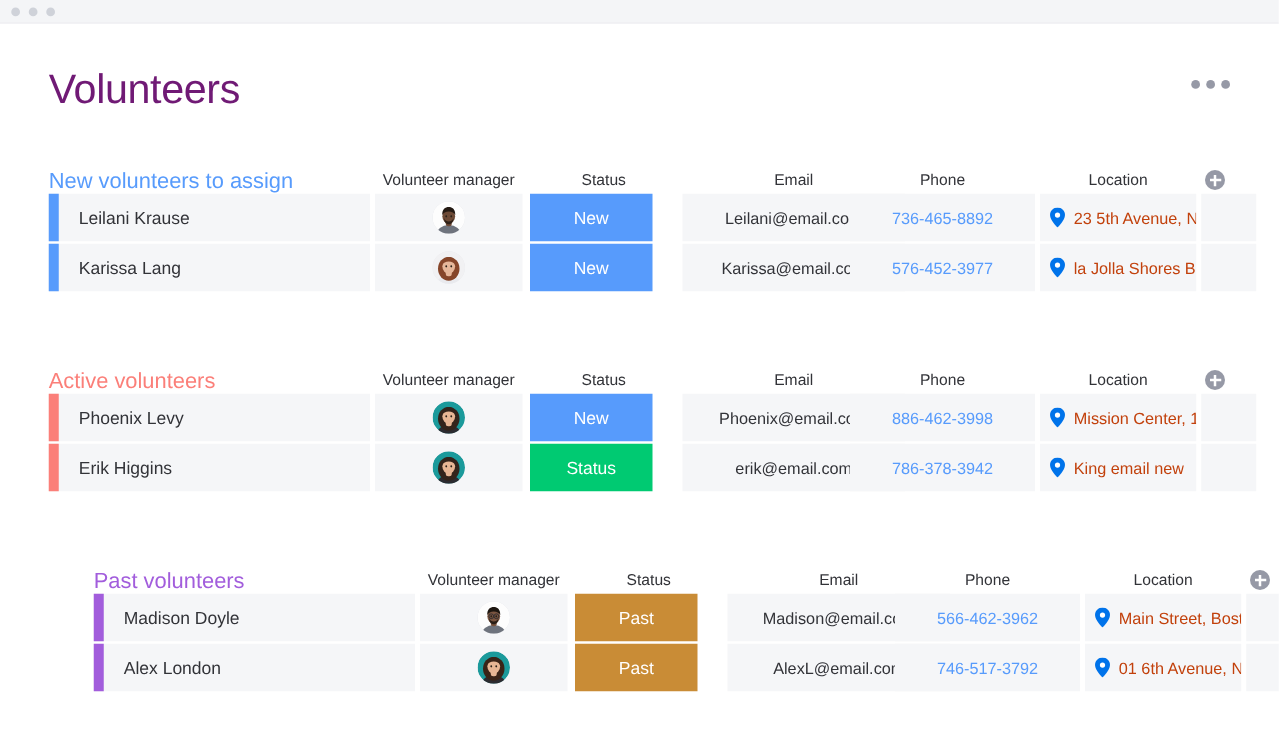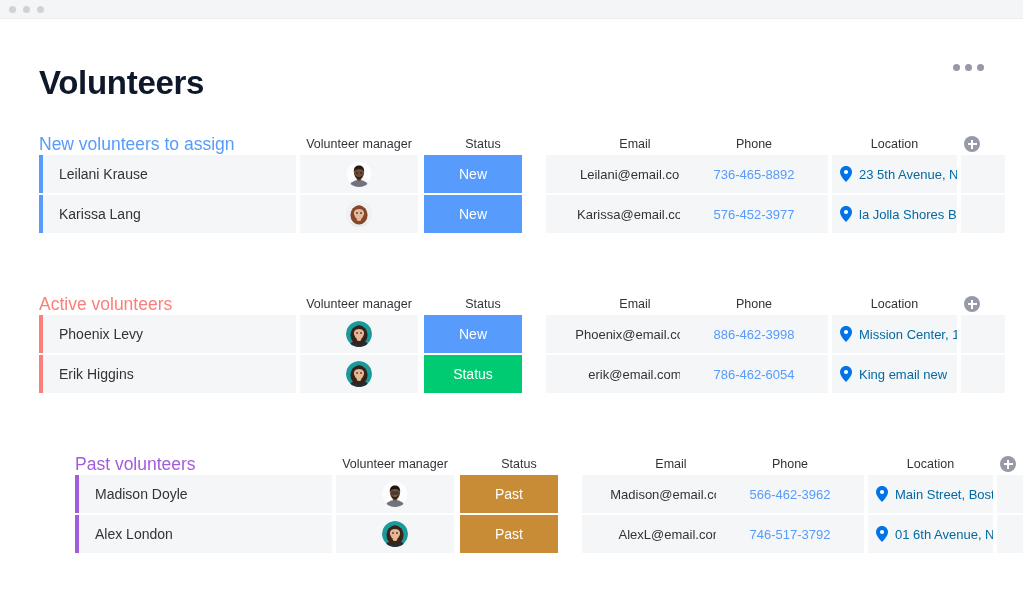--- a/index.html
+++ b/index.html
@@ -46,24 +46,24 @@
     position: absolute;
     top: 19px; left: 0;
     width: 1024px;
     height: 573px;
     background: #fff;
   }
 
   .page-title {
     position: absolute;
     left: 39px;
-    top: 45px;
+    top: 33px;
     font-size: 33px;
-    font-weight: 700;
-    color: #0f172a;
+    font-weight: 400;
+    color: #701a75;
     letter-spacing: -0.3px;
   }
 
   .more-menu {
     position: absolute;
     right: 40px;
     top: 45px;
     display: flex;
     gap: 5px;
     align-items: center;
@@ -136,21 +136,21 @@
     overflow: hidden;
     white-space: nowrap;
   }
 
   .cell-name {
     left: 39px;
     width: 257px;
     padding-left: 16px;
     font-size: 14px;
     color: #323338;
-    border-left: 4px solid #6d28d9;
+    border-left: 8px solid #6d28d9;
   }
 
   .cell-mgr {
     left: 300px;
     width: 118px;
     justify-content: center;
   }
 
   .cell-status {
     left: 424px;
@@ -174,21 +174,21 @@
     justify-content: center;
     font-size: 13px;
     color: #579bfc;
   }
 
   .cell-location {
     left: 832px;
     width: 125px;
     padding-left: 8px;
     font-size: 13px;
-    color: #0369a1;
+    color: #c2410c;
     gap: 7px;
   }
 
   .cell-extra {
     left: 961px;
     width: 44px;
   }
 
   
   .avatar {
@@ -359,21 +359,21 @@
                   <rect x="10.6" y="15" width="4.8" height="5" rx="2" fill="#e7b694"></rect>
                   <ellipse cx="13" cy="12" rx="5.1" ry="6" fill="#e7b694"></ellipse>
                   <path d="M7.8 11.2 C7.6 6.2 10.2 4.6 13 4.6 C15.8 4.6 18.4 6.2 18.2 11.2 C17.3 9.0 15.6 8.1 13 8.1 C10.4 8.1 8.7 9.0 7.8 11.2 Z" fill="#33241b"></path>
                   <ellipse cx="11" cy="12" rx="0.75" ry="0.9" fill="#2a2118"></ellipse>
                   <ellipse cx="15" cy="12" rx="0.75" ry="0.9" fill="#2a2118"></ellipse>
                 </svg>
               </div>
             </div>
             <div class="cell cell-status" style="background: rgb(0, 202, 114);">Status</div>
             <div class="cell cell-email">erik@email.com</div>
-            <div class="cell cell-phone">786-462-6054</div>
+            <div class="cell cell-phone">786-378-3942</div>
             <div class="cell cell-location">
               <span style="display: flex; flex: 0 0 auto;">
                 <svg class="pin" viewBox="0 0 12 16" xmlns="http://www.w3.org/2000/svg" aria-hidden="true">
                   <path d="M6 0C2.7 0 0 2.7 0 6c0 4.4 6 10 6 10s6-5.6 6-10c0-3.3-2.7-6-6-6z" fill="#0073ea"></path>
                   <circle cx="6" cy="6" r="2.1" fill="#ffffff"></circle>
                 </svg>
               </span>
               <span class="loc-text">King email new</span>
             </div>
             <div class="cell cell-extra"></div>

